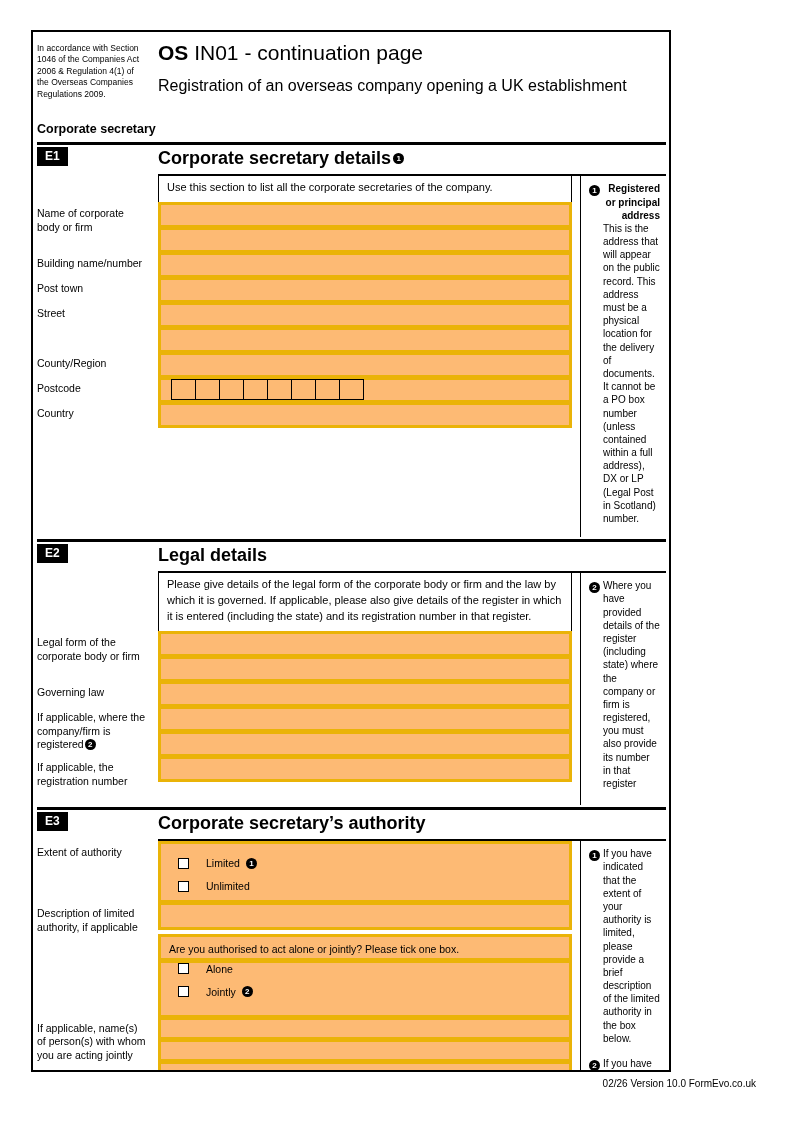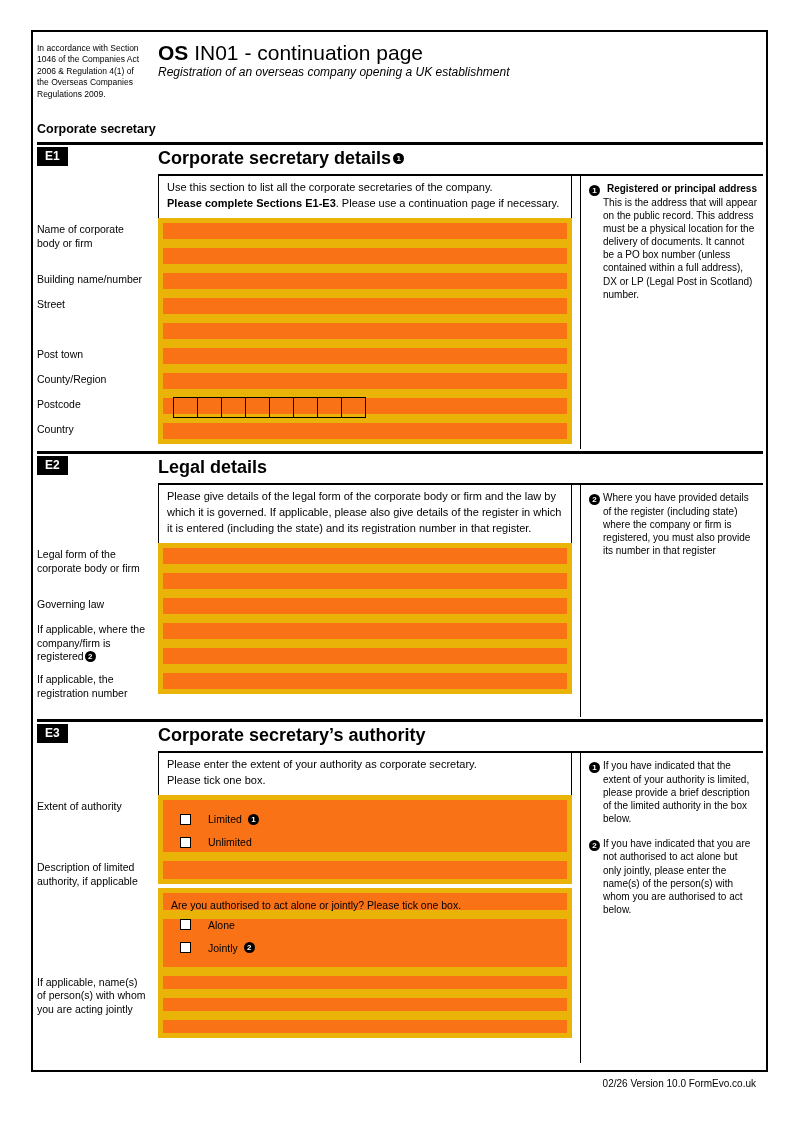--- a/index.html
+++ b/index.html
@@ -11,39 +11,39 @@
   }
   body {
     width: 800px;
     height: 1130px;
     position: relative;
   }
   .sheet {
     position: absolute;
     left: 31px;
     top: 30px;
-    width: 737px;
+    width: 640px;
     height: 1042px;
     box-sizing: border-box;
     border: 2px solid #000;
     padding: 0 3px 0 4px;
     overflow: hidden;
     background: #fff;
   }
   
   .top { display: flex; padding-top: 8px; }
   .statute {
     width: 121px; flex-shrink: 0; box-sizing: border-box;
     padding: 3px 10px 0 0;
     font-size: 8.5px; line-height: 1.35;
   }
   .titleblock { flex: 1; padding-top: 1px; }
   h1 { margin: 0; font-size: 21px; font-weight: normal; letter-spacing: 0; }
   .fc { font-weight: bold; }
-  .subtitle { font-size: 12px; margin-top: 0; font-style: italic; }
+  .subtitle { font-size: 16px; margin-top: 12px; }
   .page-heading {
     font-size: 12.5px; font-weight: bold;
     margin: 22px 0 6px 0;
   }
   .bar { height: 3px; background: #000; margin-top: 2px; }
   
   .sec-head { display: flex; margin-top: 0; }
   .head-left { width: 121px; flex-shrink: 0; padding-top: 1px; }
   .badge {
     display: inline-block; background: #000; color: #fff;
@@ -60,22 +60,22 @@
     margin-left: 121px; width: 414px;
     padding: 4px 8px 6px; font-size: 11px; line-height: 1.45;
   }
   .frow { display: flex; }
   .flabel {
     width: 121px; flex-shrink: 0; box-sizing: border-box;
     padding: 5px 10px 0 0; font-size: 10.5px; line-height: 1.3;
   }
   .ffield { width: 414px; flex-shrink: 0; }
   .fline {
-    box-sizing: border-box; border: 5px solid #eab308;
-    height: 26px; background: #f97316;
+    box-sizing: border-box; border: 3px solid #eab308;
+    height: 26px; background: #fdba74;
   }
   .fline + .fline { margin-top: -1px; }
   .tall62 { height: 62px; padding-top: 13px; }
   .tall28 { height: 28px; }
   .tall58 { height: 58px; }
   .h23 { height: 23px; }
   .qline { height: 27px; padding: 6px 8px 0; font-size: 10.5px; }
   
   .pc-row { display: flex; padding-left: 10px; }
   .pc-cell {
@@ -133,45 +133,44 @@
     <div class="sec-head">
       <div class="head-left"><span class="badge">E1</span></div>
       <div class="head-main">
         <span class="sec-title">Corporate secretary details</span><span class="mk mk-title">1</span>
       </div>
     </div>
     <div class="sec-body e1b">
       <div class="rows">
         <div class="intro">
           <div>Use this section to list all the corporate secretaries of the company.</div>
-          <div><b>Please complete Sections E1-E3</b><span>. Please use a continuation page if necessary.</span></div>
         </div>
         <div class="frow">
           <div class="flabel">Name of corporate body or firm</div>
           <div class="ffield">
             <div class="fline"></div>
             <div class="fline"></div>
           </div>
         </div>
         <div class="frow">
           <div class="flabel">Building name/number</div>
           <div class="ffield">
             <div class="fline"></div>
           </div>
         </div>
         <div class="frow">
+          <div class="flabel">Post town</div>
+          <div class="ffield">
+            <div class="fline"></div>
+          </div>
+        </div>
+        <div class="frow">
           <div class="flabel">Street</div>
           <div class="ffield">
             <div class="fline"></div>
-            <div class="fline"></div>
-          </div>
-        </div>
-        <div class="frow">
-          <div class="flabel">Post town</div>
-          <div class="ffield">
             <div class="fline"></div>
           </div>
         </div>
         <div class="frow">
           <div class="flabel">County/Region</div>
           <div class="ffield">
             <div class="fline"></div>
           </div>
         </div>
         <div class="frow">
@@ -260,24 +259,20 @@
   <div class="bar"></div>
   <section>
     <div class="sec-head">
       <div class="head-left"><span class="badge">E3</span></div>
       <div class="head-main">
         <span class="sec-title">Corporate secretary’s authority</span>
       </div>
     </div>
     <div class="sec-body e3b">
       <div class="rows">
-        <div class="intro">
-          <div>Please enter the extent of your authority as corporate secretary.</div>
-          <div>Please tick one box.</div>
-        </div>
         <div class="frow">
           <div class="flabel">Extent of authority</div>
           <div class="ffield">
             <div class="fline tall62">
               <div class="opt">
                 <span class="cb"></span>
                 <span>Limited</span>
                 <span class="mk opt-mk">1</span>
               </div>
               <div class="opt">

